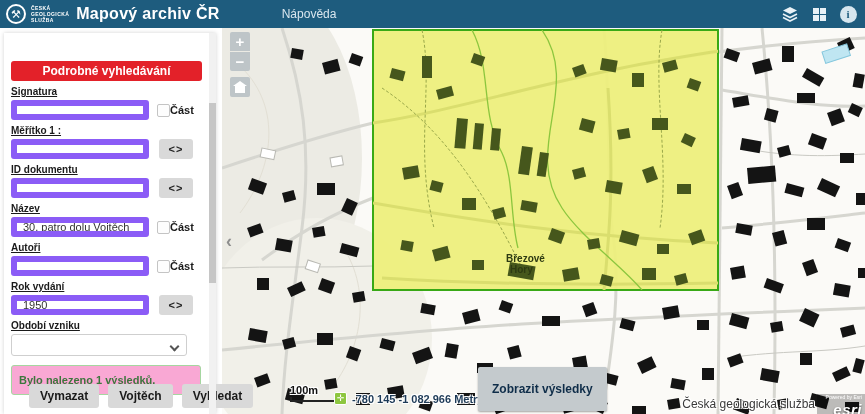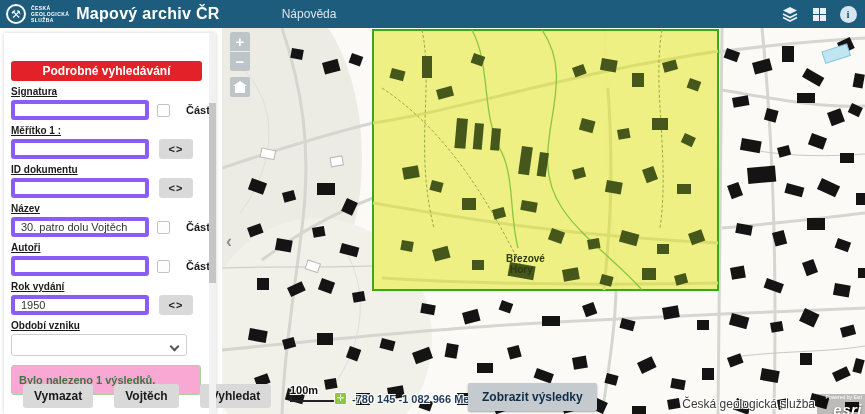--- a/index.html
+++ b/index.html
@@ -29,36 +29,36 @@
   .sidebar { position:absolute; left:4px; top:33px; width:212px; height:381px;
              background:#fff; z-index:20; box-shadow:0 0 4px rgba(0,0,0,.18); }
   .sb-scroll { position:absolute; right:0; top:0; width:7px; height:100%; background:#f1f1f1; }
   .sb-thumb { position:absolute; right:0; top:70px; width:7px; height:180px; background:#c6c6c6; }
   .sb-inner { padding:4px 14px 0 7px;margin-top:24px; }
   .sb-title { height:20px; background:#e32129; border-radius:3px; color:#fff; font-weight:bold;
               font-size:12px; display:flex; align-items:center; justify-content:center; }
   .field { margin-top:5px; }
   .field label { display:block; font-size:10px; font-weight:bold; color:#1a1a1a; margin-bottom:3px;text-decoration:underline; }
   .frow { display:flex; align-items:center; }
-  .frow input[type=text] { width:138px; height:20px; border:4px solid #8b5cf6; border-radius:3px;
+  .frow input[type=text] { width:138px; height:20px; border:6px solid #8b5cf6; border-radius:3px;
                            font-size:11px; padding:0 6px; color:#333; outline:none;
                            font-family:"Liberation Sans", sans-serif; }
-  .cast { display:flex; align-items:center; margin-left:8px; gap:16px; }
+  .cast { display:flex; align-items:center; margin-left:8px; gap:0; }
   .cast .cb { width:13px; height:13px; border:1px solid #c4c4c4; border-radius:2px; background:#fdfdfd; }
   .cast span { font-size:11px; font-weight:bold; color:#1a1a1a; }
   .range-btn { margin-left:10px; width:34px; height:20px; background:#d9d9d9; border:none;
                border-radius:3px; font-size:11px; font-weight:bold; color:#222; letter-spacing:1px;
                font-family:"Liberation Sans", sans-serif; cursor:pointer; }
   .selectbox { position:relative; width:176px; height:22px; border:1px solid #cfcfcf; border-radius:3px;
                background:#fff; }
   .selectbox .chev { position:absolute; right:8px; top:8px; width:7px; height:7px;
                      border-left:2px solid #555; border-bottom:2px solid #555; transform:rotate(-45deg); }
   .status { margin-top:9px; width:190px; border:1px solid #a5d6a0; background:#f9a8d4; border-radius:3px;
             color:#3c763d; font-size:11px; font-weight:bold; padding:8px 7px; }
-  .sb-buttons { position:absolute; left:19px; bottom:6px; display:flex; gap:21px; }
+  .sb-buttons { position:absolute; left:25px; bottom:6px; display:flex; gap:9px; }
   .sb-buttons button { background:#d9d9d9; border:none; border-radius:3px; padding:5px 11px;
                        font-size:12px; font-weight:bold; color:#1a1a1a; cursor:pointer;
                        font-family:"Liberation Sans", sans-serif; }
 
   
   .map { position:absolute; left:222px; top:28px; width:643px; height:386px; overflow:hidden;
          background:#fbfaf7; }
   .map svg { position:absolute; left:0; top:0; }
   .zoomctl { position:absolute; left:8px; top:4px; z-index:5; width:20px; }
   .zbtn { width:20px; height:19px; background:rgba(186,193,197,.92); color:#fff; font-size:15px;
@@ -80,22 +80,22 @@
                    text-shadow:-1px -1px 0 #fff,1px -1px 0 #fff,-1px 1px 0 #fff,1px 1px 0 #fff; }
   .scalebar .bar { width:50px; height:5px; border-bottom:2px solid #222; border-left:2px solid #222;
                    border-right:2px solid #222; margin-top:1px; }
   .coords { position:absolute; left:112px; bottom:9px; z-index:5; display:flex; align-items:center; gap:5px; }
   .grat-icon { width:13px; height:13px; background:#8dc63f; border:1px solid #fff; border-radius:2px;
                color:#fff; font-size:9px; line-height:11px; text-align:center; cursor:pointer; }
   .coords .txt { font-size:11px; font-weight:bold; color:#1d3a57;
                  text-shadow:-1px -1px 0 #fff,1px -1px 0 #fff,-1px 1px 0 #fff,1px 1px 0 #fff; }
   .pointer-icon { width:0; height:0; border-left:9px solid #2a7ab8; border-top:4px solid transparent;
                   border-bottom:4px solid transparent; transform:rotate(8deg); }
-  .show-results { position:absolute; left:246px; bottom:3px; z-index:5; background:#c4cacd;
-                  border:none; border-radius:2px; padding:7px 14px; font-size:12px; font-weight:bold;
+  .show-results { position:absolute; left:256px; bottom:3px; z-index:5; background:#c4cacd;
+                  border:none; border-radius:2px; padding:15px 14px; font-size:12px; font-weight:bold;
                   color:#0f2d49; box-shadow:0 1px 2px rgba(0,0,0,.35); cursor:pointer;
                   font-family:"Liberation Sans", sans-serif; }
   .attrib { position:absolute; right:50px; bottom:3px; z-index:5; font-size:12px; color:#3a3a3a;
             text-shadow:-1px -1px 0 #fff,1px -1px 0 #fff,-1px 1px 0 #fff,1px 1px 0 #fff;text-align:right; }
   .esri { position:absolute; right:0; bottom:0; z-index:5; width:48px; height:20px;
           background:rgba(0,0,0,.25); text-align:right; padding-right:3px; }
   .esri .powered { font-size:5px; color:#fff; display:block; line-height:7px; }
   .esri .logo { font-size:15px; font-weight:bold; font-style:italic; color:#fff; line-height:15px;
                 letter-spacing:.5px; text-shadow:0 1px 2px rgba(0,0,0,.6); }
 </style>

